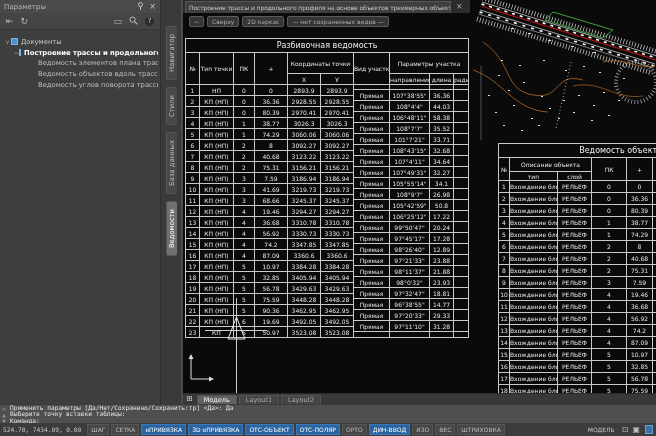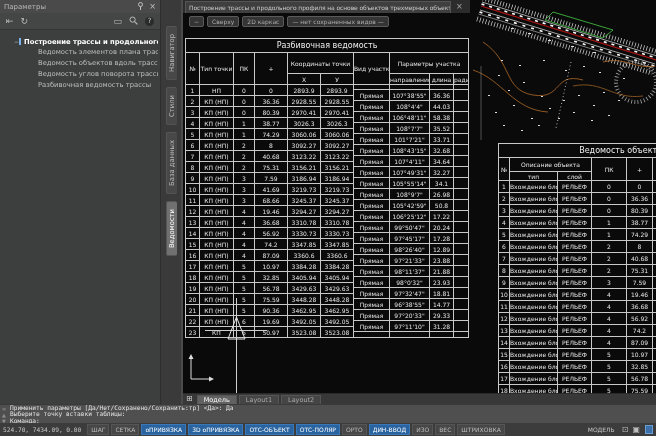--- a/index.html
+++ b/index.html
@@ -100,31 +100,35 @@
       <span class="pt-ic right">▭</span>
       <span class="pt-ic right">
         <svg width="9" height="9" viewBox="0 0 9 9">
             <circle cx="3.6" cy="3.6" r="2.6" fill="none" stroke="#b9b9b9" stroke-width="1"></circle>
             <line x1="5.6" y1="5.6" x2="8.4" y2="8.4" stroke="#b9b9b9" stroke-width="1.2"></line>
           </svg>
       </span>
       <span class="help-badge">?</span>
     </div>
     <div class="tree">
+      <div class="tree-row">
+        <span class="tw">∨</span>
+        <span class="doc-ic"></span>
+        <span>Документы</span>
+      </div>
       <div class="tree-row sel" style="padding-left:10px">
         <span class="tw">−</span>
         <span class="doc-ic"></span>
         <span>Построение трассы и продольного про...</span>
       </div>
       <div>
 
       <div class="tree-leaf"><span>Ведомость элементов плана трассы</span></div>
           <div class="tree-leaf"><span>Ведомость объектов вдоль трассы</span></div>
           <div class="tree-leaf"><span>Ведомость углов поворота трассы</span></div>
-          <div class="tree-leaf"><span>Разбивочная ведомость трассы</span></div>
         </div>
     </div>
   </div>
 
   <div class="abs side-tabs">
 
   <div class="side-tab off"><span>Навигатор</span></div>
       <div class="side-tab off"><span>Стили</span></div>
       <div class="side-tab off"><span>База данных</span></div>
       <div class="side-tab on"><span>Ведомости</span></div>

